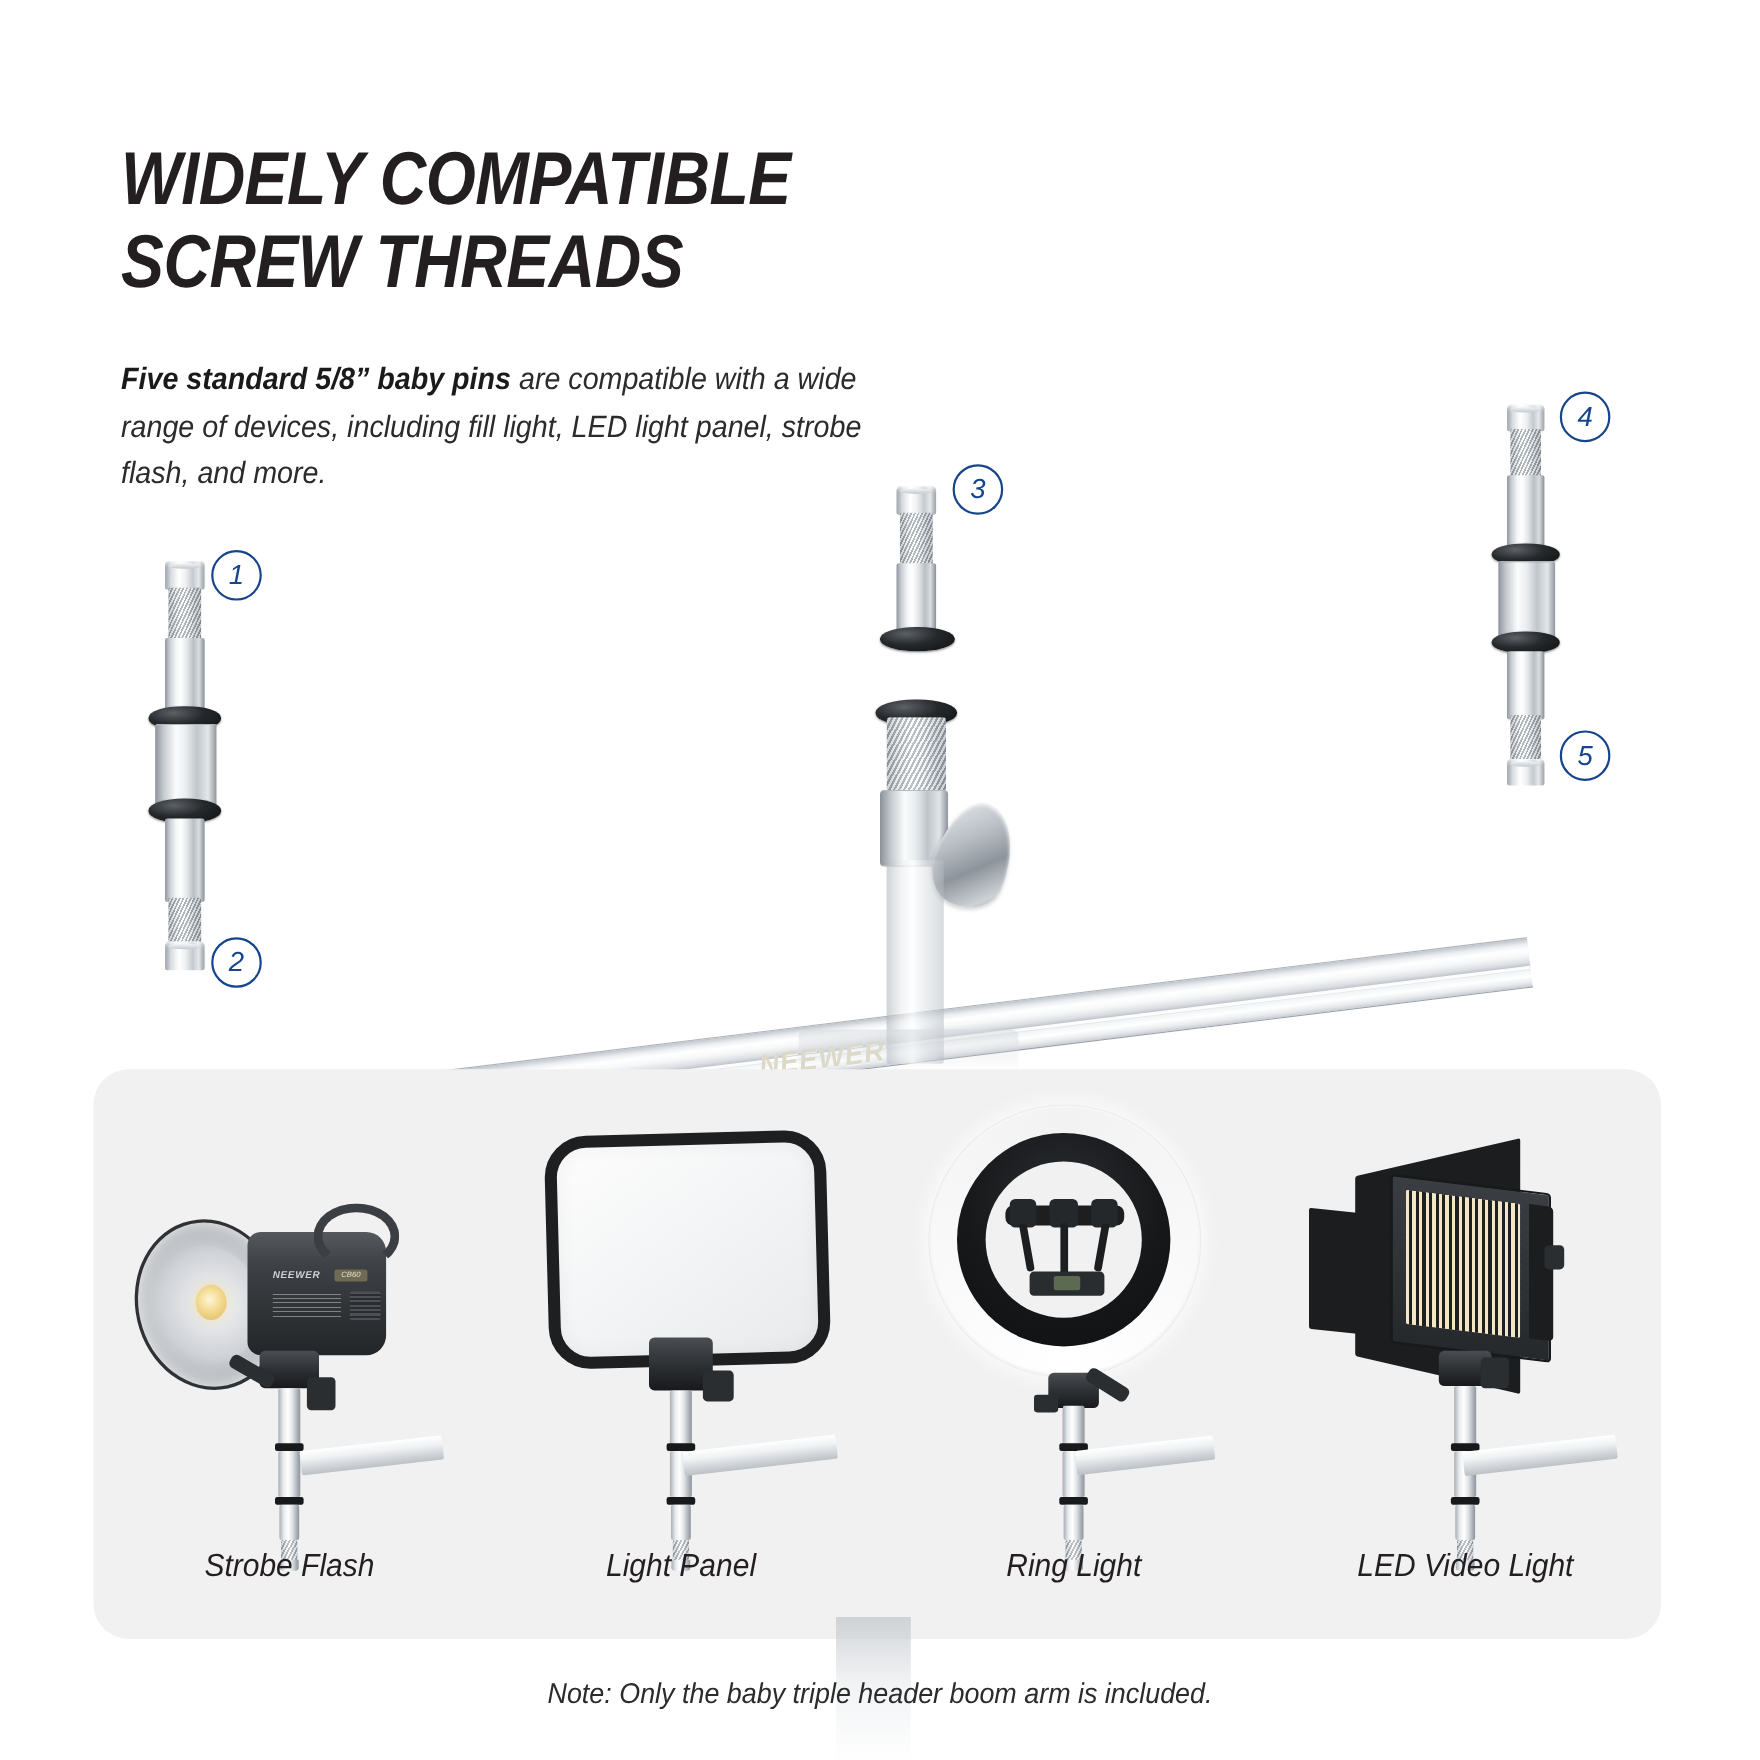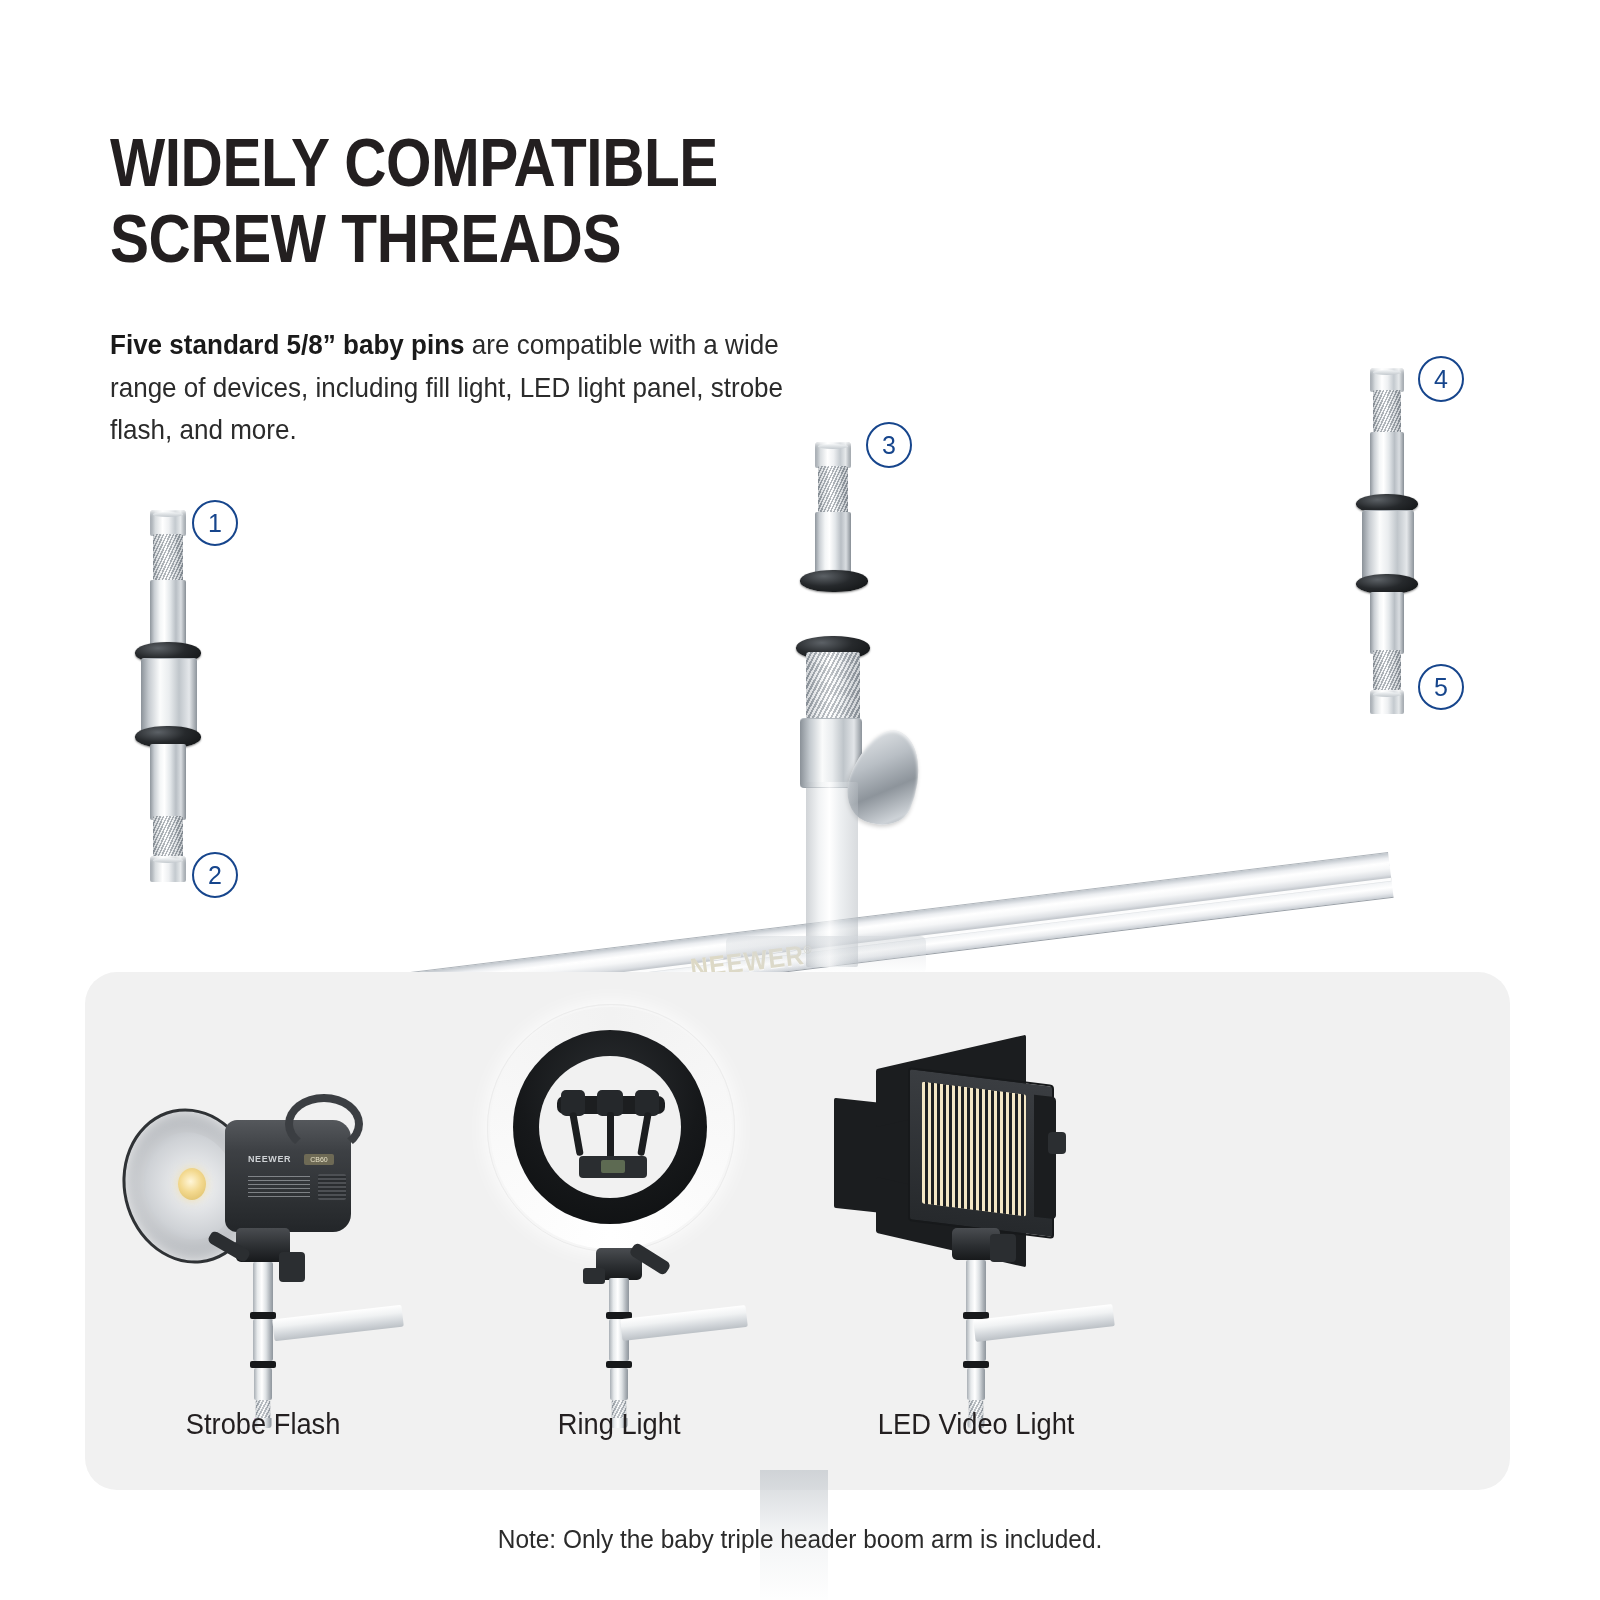--- a/index.html
+++ b/index.html
@@ -4,21 +4,21 @@
 <style>
   html,body{margin:0;padding:0;}
   body{
     width:1600px;height:1600px;
     background:#ffffff;
     font-family:"Liberation Sans", sans-serif;
     color:#231f20;
     overflow:hidden;
     position:relative;
   }
-  .stage{position:absolute;inset:0;}
+  .stage{position:absolute;inset:0;font-style:italic;}
 
   
   .headline{
     position:absolute;left:110px;top:78px;width:900px;
     font-family:"Liberation Sans", sans-serif;
     font-weight:700;
     font-size:68px;
     line-height:1.13;
     letter-spacing:-0.5px;
     transform:scaleX(.86);
@@ -441,20 +441,38 @@
             <div class="mring" style="top:371px;width:26px;height:7px;"></div>
             <div class="mpost" style="top:378px;width:18px;height:32px;"></div>
             <div class="mknurl" style="top:410px;width:15px;height:20px;"></div>
             <div class="mpost" style="top:428px;width:17px;height:10px;border-radius:0 0 3px 3px;"></div>
           </div>
           <div class="arm-stub" style="left:188px;top:322px;width:130px;"></div>
         </div>
         <div class="cap-label">Strobe Flash</div>
       </div>
 
+      <div class="cell">
+        <div class="art">
+          <div class="panel-frame" style="left:56px;top:40px;width:234px;height:190px;"></div>
+          <div class="mount">
+            <div class="mhead" style="top:226px;width:58px;height:48px;"></div>
+            <div class="mlever" style="left:calc(50% + 20px);top:256px;width:28px;height:28px;border-radius:4px;"></div>
+            <div class="mpost" style="top:274px;width:20px;height:50px;"></div>
+            <div class="mring" style="top:322px;width:26px;height:7px;"></div>
+            <div class="mpost" style="top:329px;width:20px;height:42px;"></div>
+            <div class="mring" style="top:371px;width:26px;height:7px;"></div>
+            <div class="mpost" style="top:378px;width:18px;height:32px;"></div>
+            <div class="mknurl" style="top:410px;width:15px;height:20px;"></div>
+            <div class="mpost" style="top:428px;width:17px;height:10px;border-radius:0 0 3px 3px;"></div>
+          </div>
+          <div class="arm-stub" style="left:180px;top:322px;width:140px;"></div>
+        </div>
+        <div class="cap-label">Light Panel</div>
+      </div>
 
       <div class="cell">
         <div class="art">
           <div class="ring-outer" style="left:46px;top:14px;width:246px;height:246px;"></div>
           <div class="ring-inner-dark" style="left:72px;top:40px;width:194px;height:194px;"></div>
           <div class="ring-hole" style="left:98px;top:66px;width:142px;height:142px;"></div>
 
           <div class="holder-bar" style="left:116px;top:106px;width:108px;height:18px;"></div>
           <div class="holder-clip" style="left:120px;top:100px;width:24px;height:26px;"></div>
           <div class="holder-clip" style="left:156px;top:100px;width:26px;height:26px;"></div>

